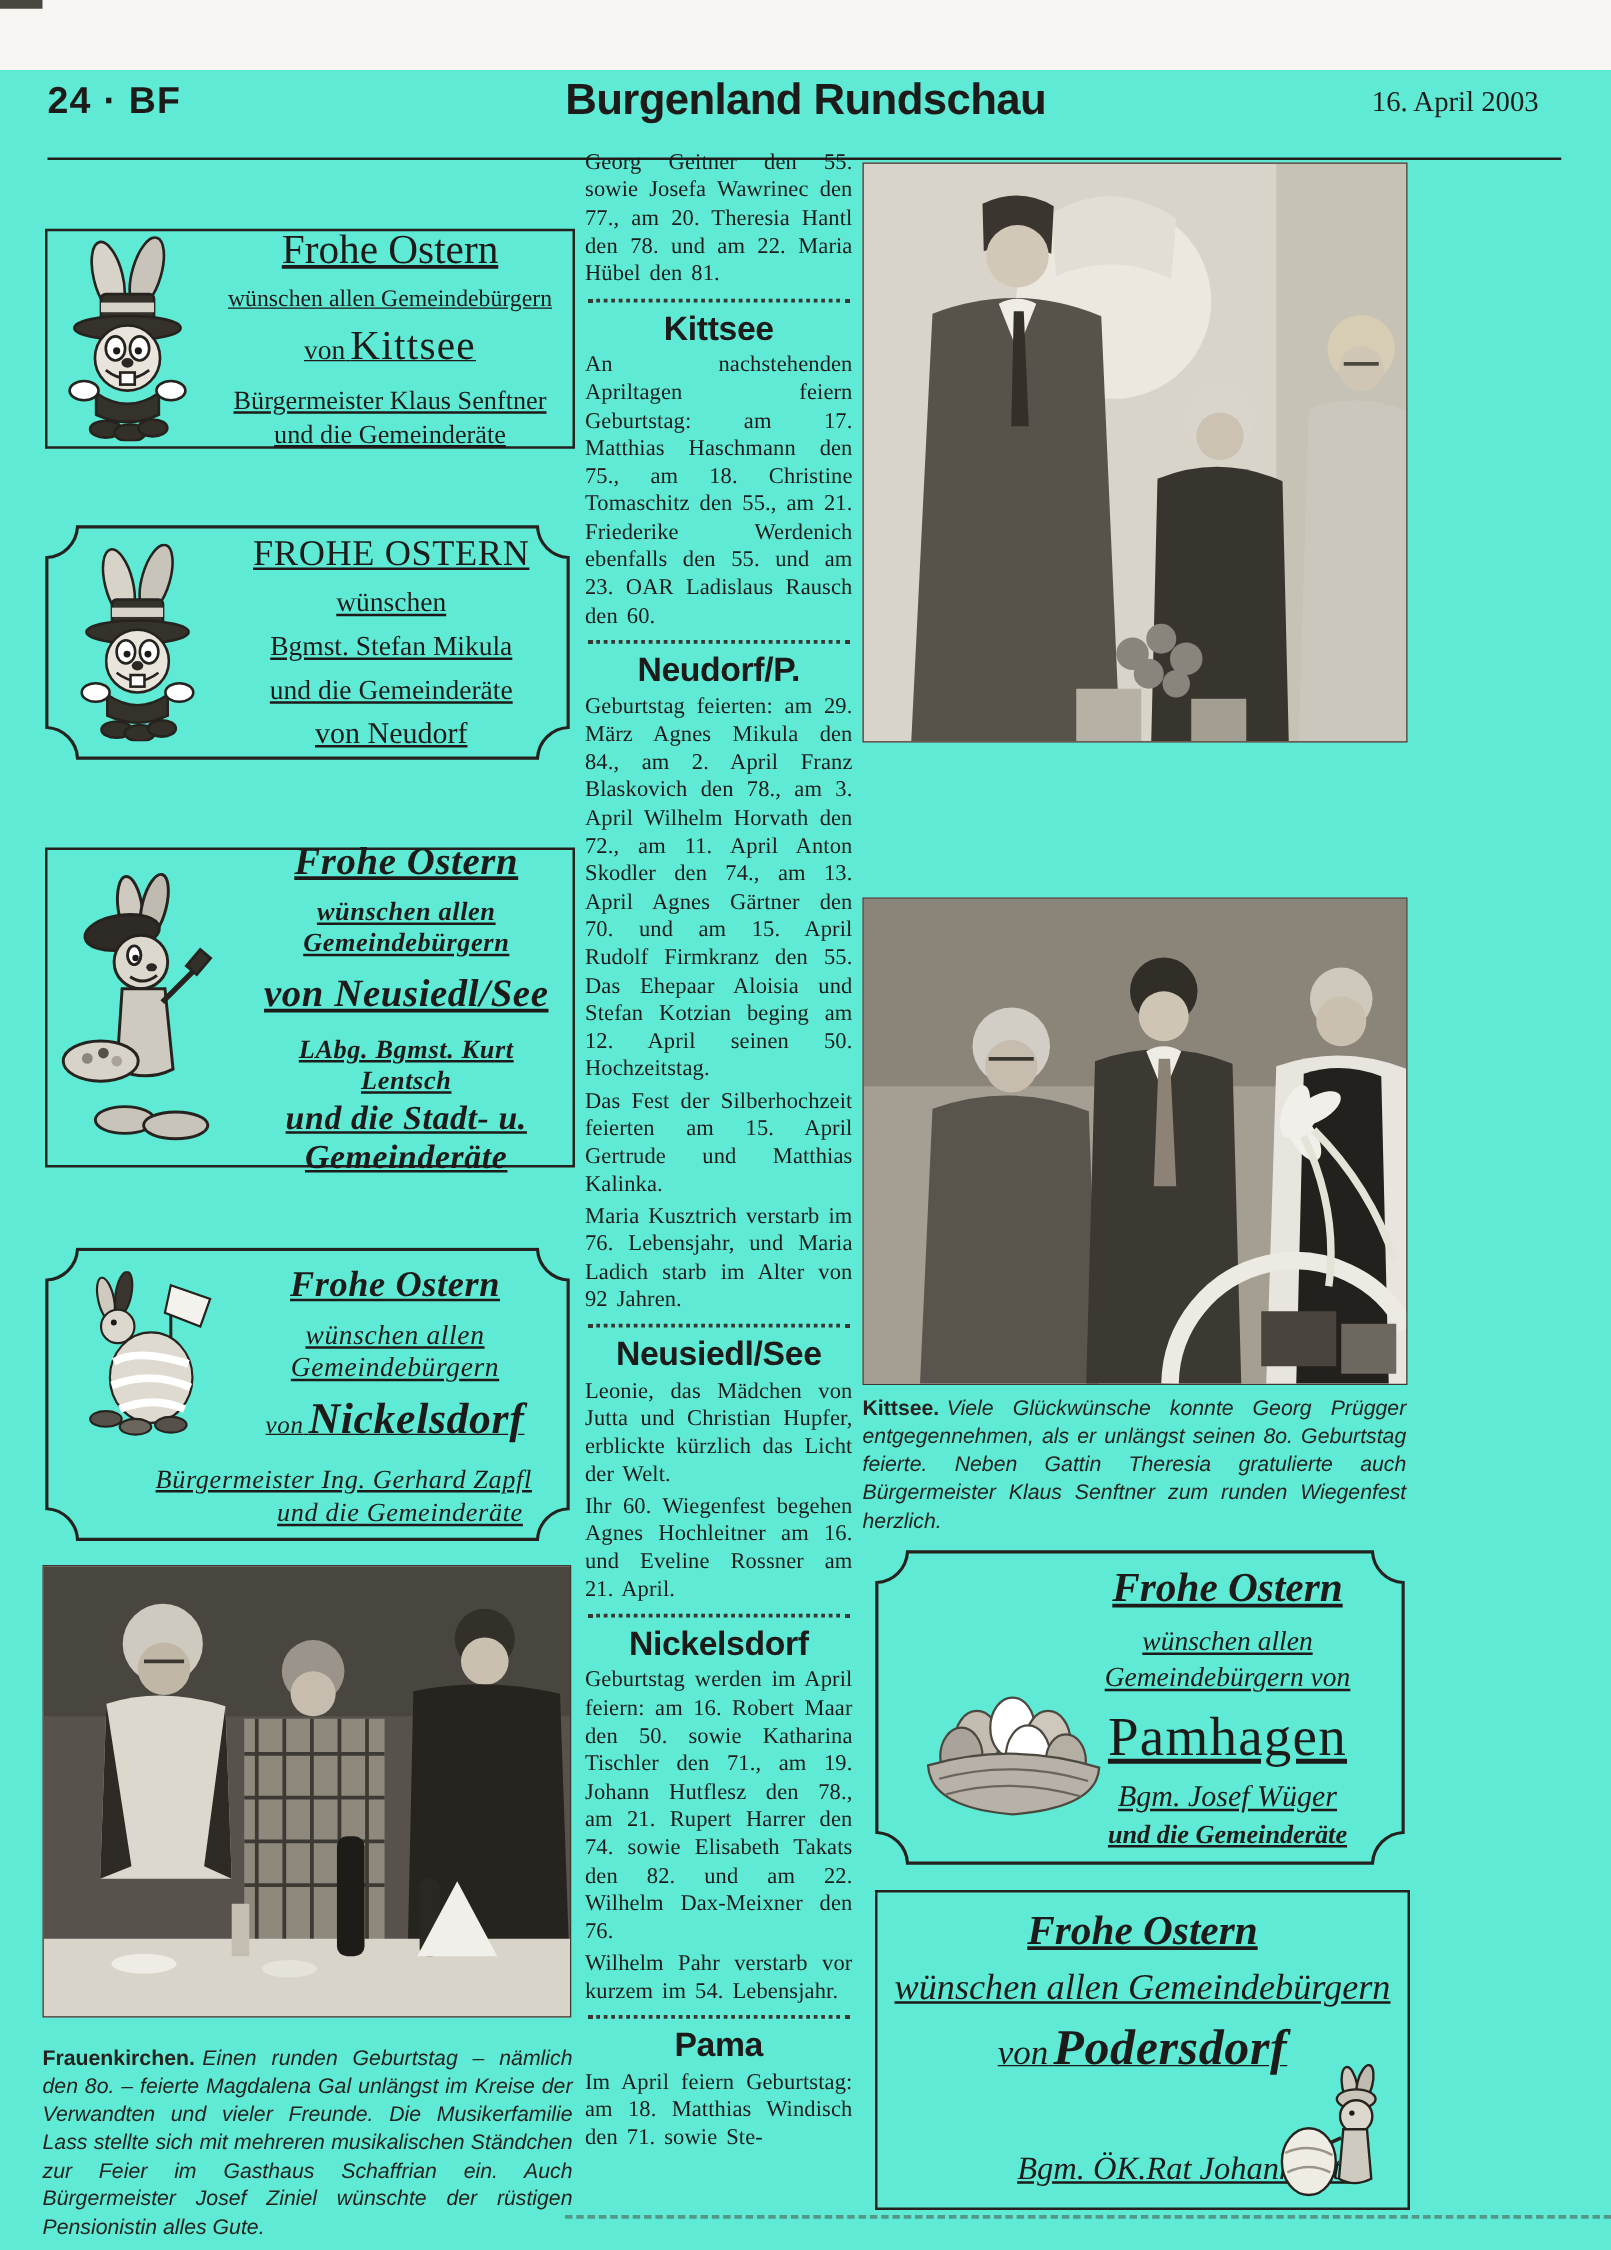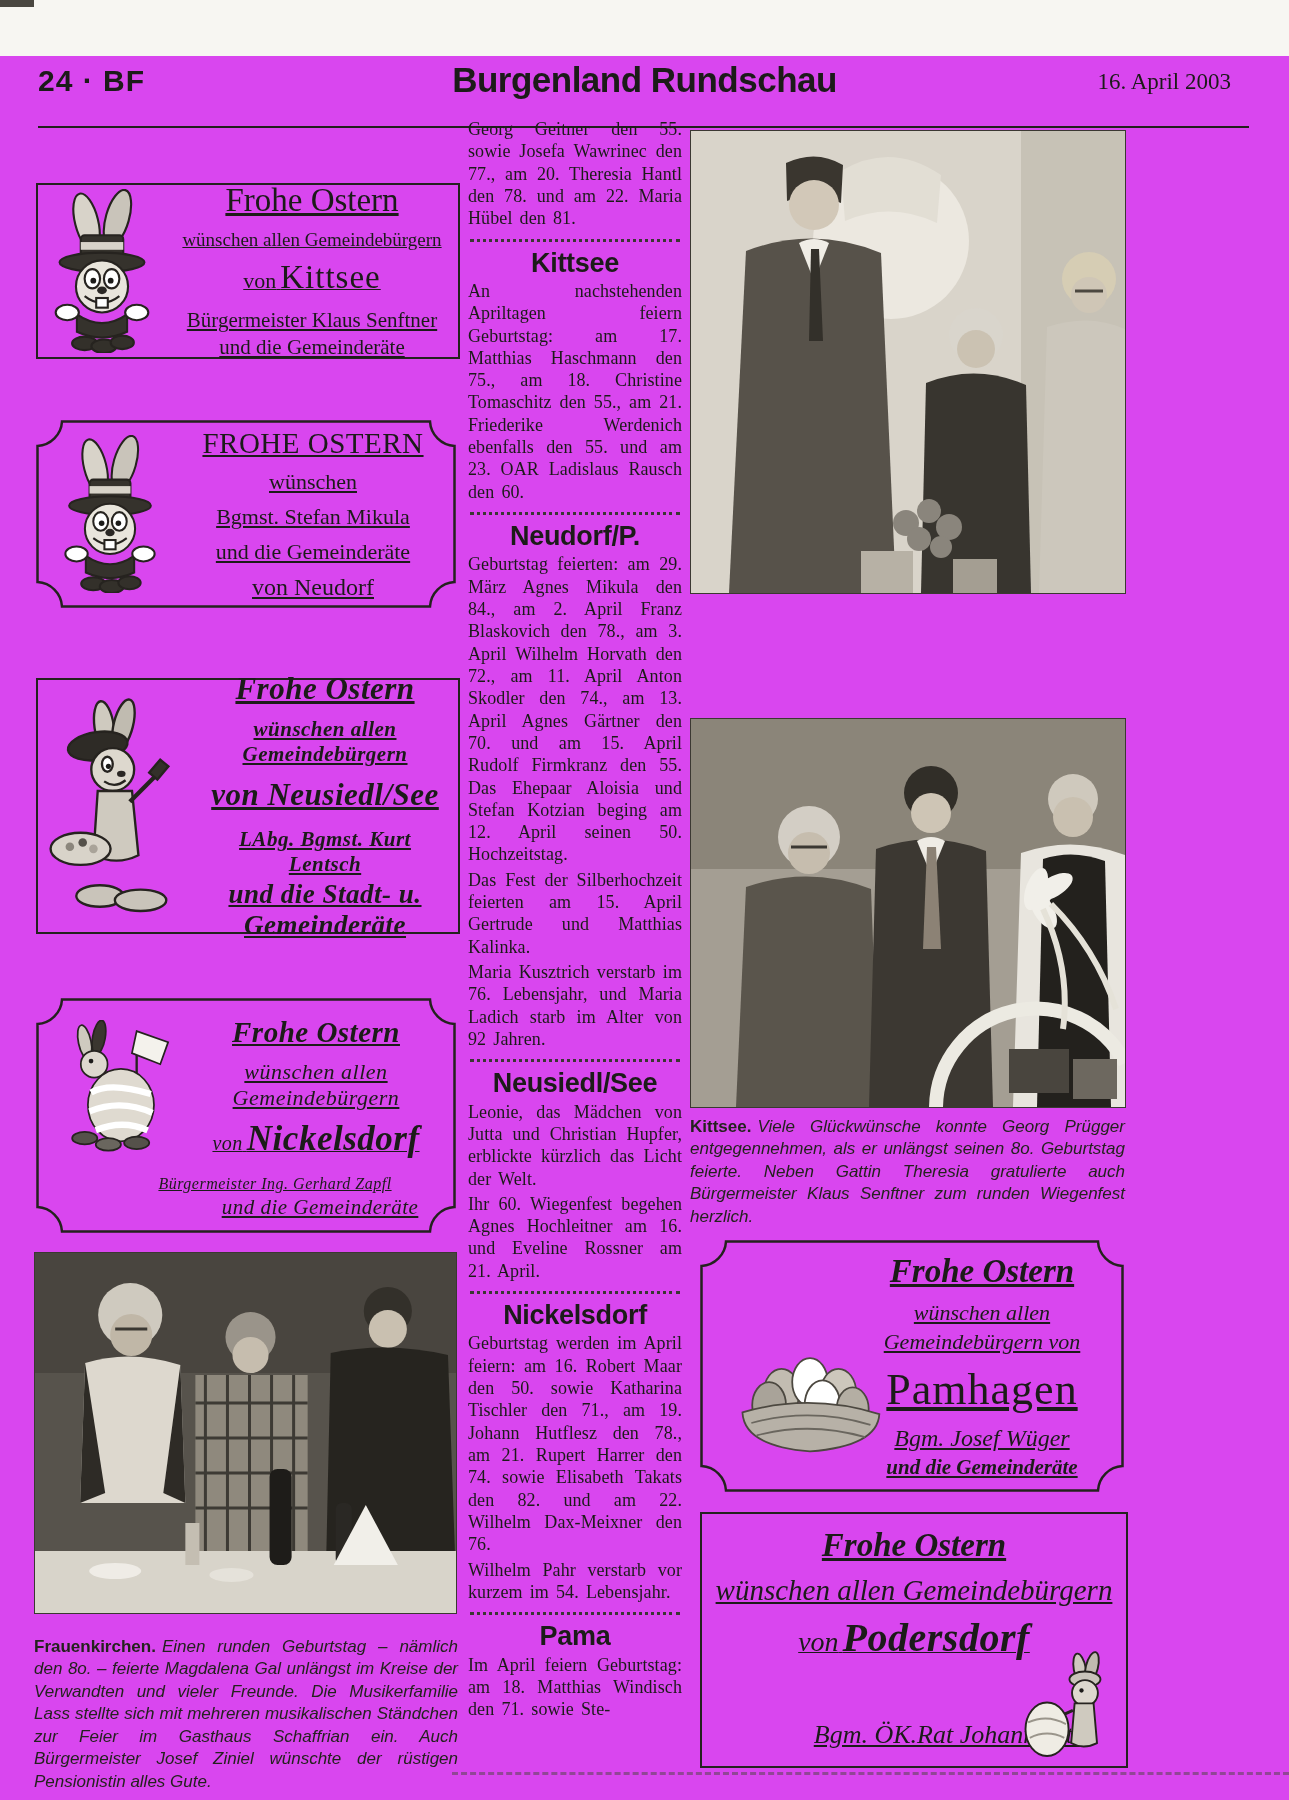--- a/index.html
+++ b/index.html
@@ -1,16 +1,16 @@
 <!DOCTYPE html>
 <html lang="de"><head>
 <meta charset="utf-8">
 <style>
   html,body{margin:0;padding:0;background:#d8d5cf;}
-  .page{position:relative;width:1289px;height:1800px;background:#d946ef;overflow:hidden;
+  .page{position:relative;width:1289px;height:1800px;background:#5eead4;overflow:hidden;
         font-family:"Liberation Serif",serif;color:#1c1b19;}
   .scan-top{position:absolute;left:0;top:0;width:100%;height:56px;background:#f7f6f2;}
   .scan-corner{position:absolute;left:0;top:0;width:34px;height:7px;background:#4a4741;}
   .scan-bottom{position:absolute;left:452px;right:0;top:1772px;border-top:3px dashed rgba(74,70,62,.5);}
 
   
   .hdr-page{position:absolute;left:38px;top:66px;font:bold 30px/1 "Liberation Sans",sans-serif;letter-spacing:1px;}
   .hdr-mast{position:absolute;left:0;right:0;top:62px;text-align:center;
             font:bold 35px/1 "Liberation Sans",sans-serif;letter-spacing:-.5px;}
   .hdr-date{position:absolute;right:58px;top:70px;font:23px/1 "Liberation Serif",serif;}
@@ -209,21 +209,21 @@
         <div class="ad-text serif">
           <div class="script" style="font-size:29px;">Frohe Ostern</div>
           <div class="script-light" style="font-size:22px;margin-top:10px;">wünschen allen Gemeindebürgern</div>
           <div style="margin-top:8px;">
             <span class="script-light" style="font-size:20px;">von</span>
             <span class="script" style="font-size:35px;">Nickelsdorf</span>
           </div>
         </div>
       </div>
       <div style="width:100%;text-align:center;padding:10px 12px 2px 70px;">
-        <div class="script-light" style="font-size:16px;">Bürgermeister Ing. Gerhard Zapfl</div>
+        <div class="script-light" style="font-size:21px;">Bürgermeister Ing. Gerhard Zapfl</div>
         <div class="script-light" style="font-size:21px;margin-top:2px;padding-left:90px;">und die Gemeinderäte</div>
       </div>
     </div>
   </div>
 
   <div class="photo" style="left:34px;top:1252px;width:421px;height:360px;">
     <svg viewBox="0 0 420 360" preserveAspectRatio="none">
       <rect width="420" height="360" fill="#57534c"></rect>
       <rect x="0" y="0" width="420" height="120" fill="#49453f"></rect>
       <circle cx="95" cy="62" r="32" fill="#cfcabf"></circle>

